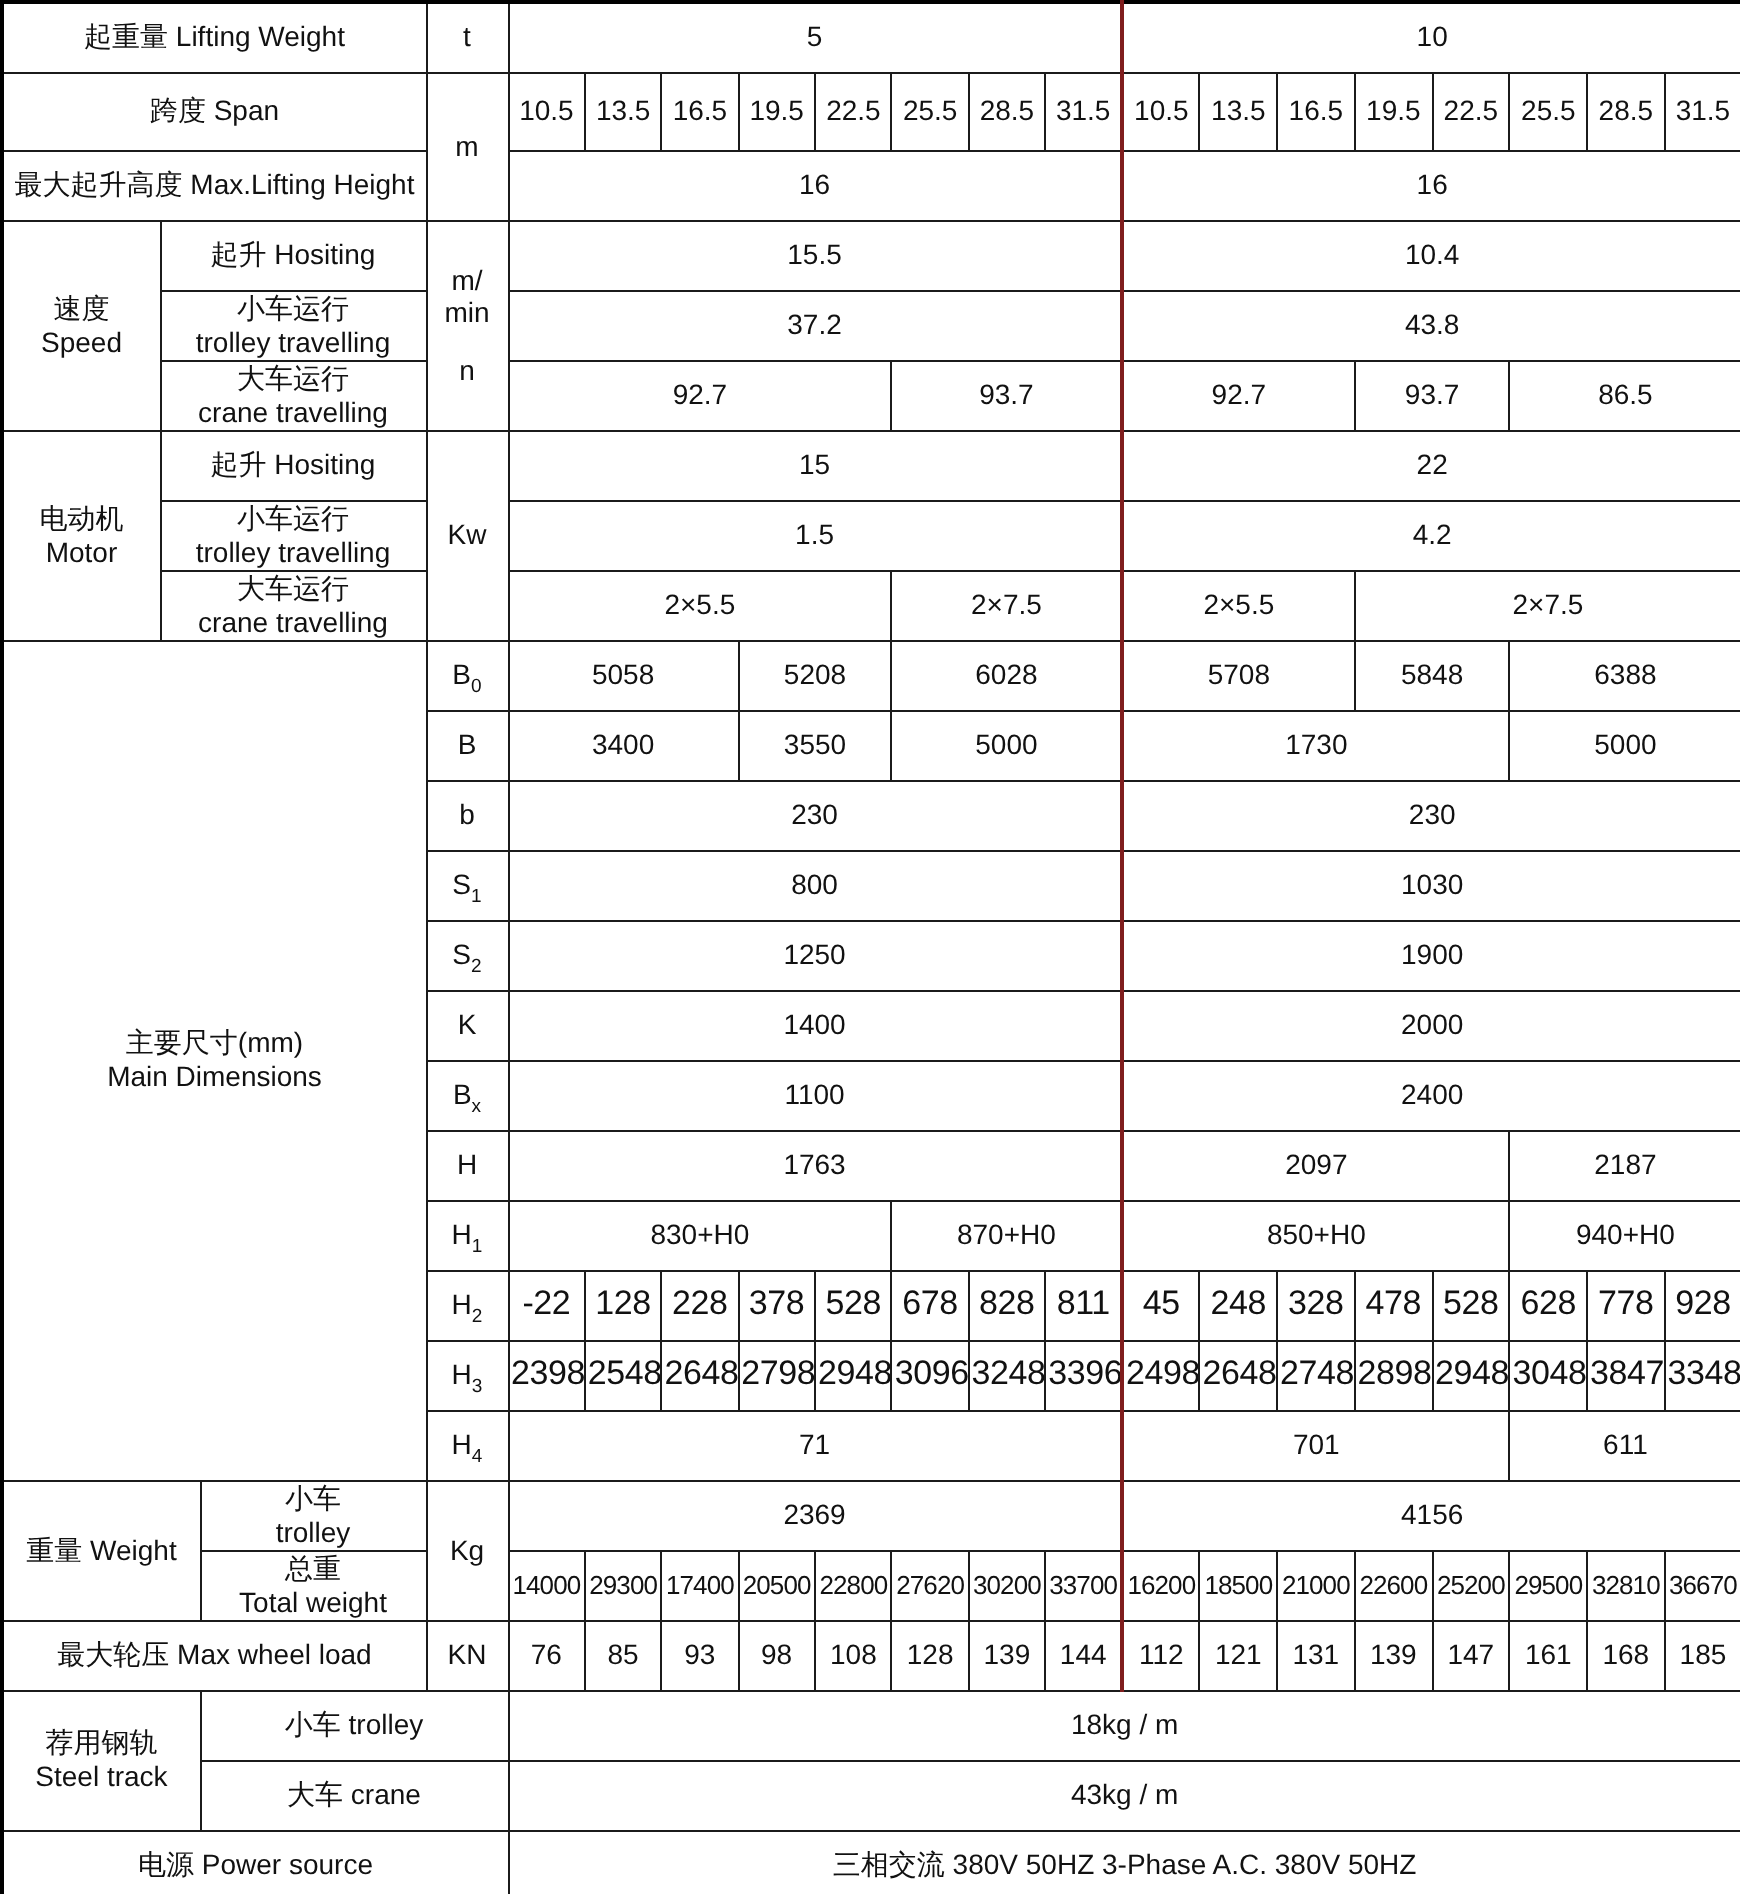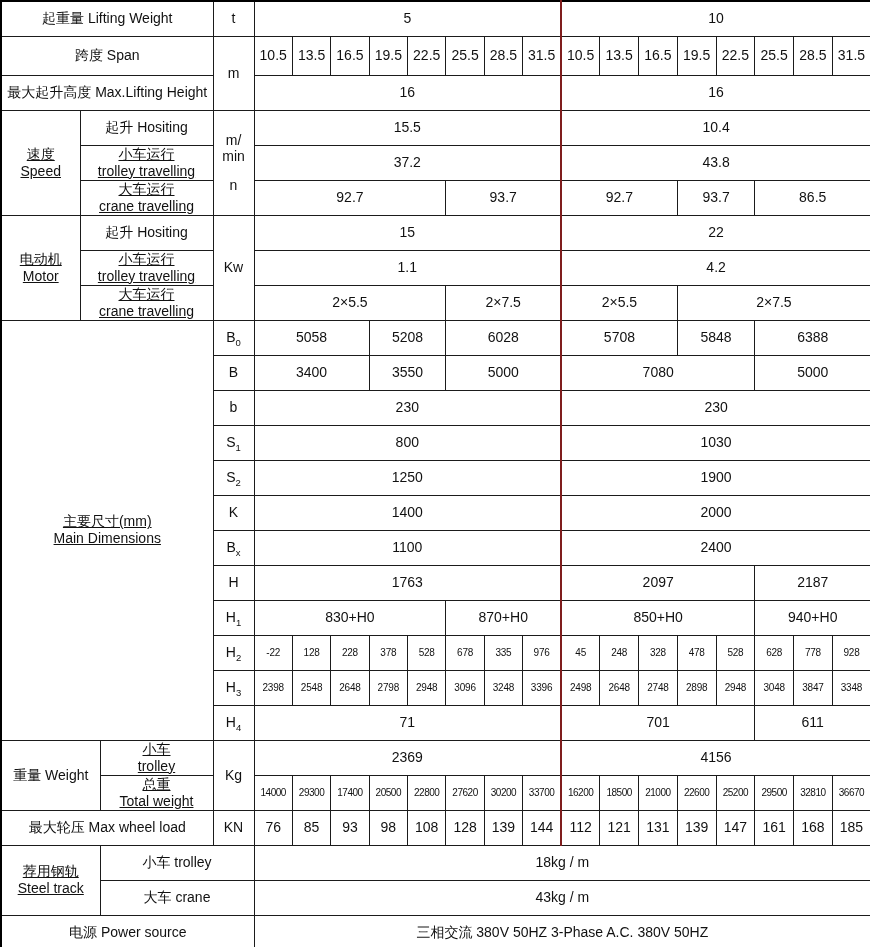--- a/index.html
+++ b/index.html
@@ -12,24 +12,24 @@
     border:2px solid #000;
   }
   td {
     border:1px solid #1b1b1b;
     text-align:center; vertical-align:middle;
     padding:0 1px; overflow:hidden; line-height:1.18;
     background:#fff;
   }
   tr { height:35px; }
   tr.r-span { height:39px;padding-left:12px; }
-  .two-line span { display:block;text-decoration:underline; }
+  .two-line span { display:block; }
   .div10 { border-left:2px solid #7f1d1d; }   
-  .num-s { font-size:10px; letter-spacing:-0.45px;margin-left:40px; }   
-  .num-m { font-size:10px; letter-spacing:-0.2px; }    
+  .num-s { font-size:13px; letter-spacing:-0.45px;margin-left:40px; }   
+  .num-m { font-size:17px; letter-spacing:-0.2px; }    
   sub { font-size:9.5px; line-height:0; }
   .speed-unit span { display:block; }
   .speed-unit .gap { margin-top:12px; }
   .lbl { font-size:14px; }
 </style>
 </head>
 <body>
 
 <div class="wrap">
 <table class="spec">
@@ -133,21 +133,21 @@
   <td colspan="2"><span>起升</span> <span>Hositing</span></td>
   <td rowspan="3">Kw</td>
   <td colspan="8">15</td>
   <td colspan="8" class="div10">22</td>
 </tr>
 <tr>
   <td colspan="2" class="two-line">
             <span>小车运行</span>
             <span>trolley travelling</span>
           </td>
-  <td colspan="8">1.1</td>
+  <td colspan="8">1.5</td>
   <td colspan="8" class="div10">4.2</td>
 </tr>
 <tr>
   <td colspan="2" class="two-line">
             <span>大车运行</span>
             <span>crane travelling</span>
           </td>
   <td colspan="5">2×5.5</td>
   <td colspan="3">2×7.5</td>
   <td colspan="3" class="div10">2×5.5</td>
@@ -165,21 +165,21 @@
   <td colspan="3">6028</td>
   <td colspan="3" class="div10">5708</td>
   <td colspan="2">5848</td>
   <td colspan="3">6388</td>
 </tr>
 <tr>
   <td>B</td>
   <td colspan="3">3400</td>
   <td colspan="2">3550</td>
   <td colspan="3">5000</td>
-  <td colspan="5" class="div10">7080</td>
+  <td colspan="5" class="div10">1730</td>
   <td colspan="3">5000</td>
 </tr>
 <tr>
   <td>b</td>
   <td colspan="8">230</td>
   <td colspan="8" class="div10">230</td>
 </tr>
 <tr>
   <td><span>S</span><sub>1</sub></td>
   <td colspan="8">800</td>
@@ -214,22 +214,22 @@
   <td colspan="3">940+H0</td>
 </tr>
 <tr>
   <td><span>H</span><sub>2</sub></td>
   <td class="num-m">-22</td>
   <td class="num-m">128</td>
   <td class="num-m">228</td>
   <td class="num-m">378</td>
   <td class="num-m">528</td>
   <td class="num-m">678</td>
-  <td class="num-m">335</td>
-  <td class="num-m">976</td>
+  <td class="num-m">828</td>
+  <td class="num-m">811</td>
   <td class="num-m div10">45</td>
   <td class="num-m">248</td>
   <td class="num-m">328</td>
   <td class="num-m">478</td>
   <td class="num-m">528</td>
   <td class="num-m">628</td>
   <td class="num-m">778</td>
   <td class="num-m">928</td>
 </tr>
 <tr>

